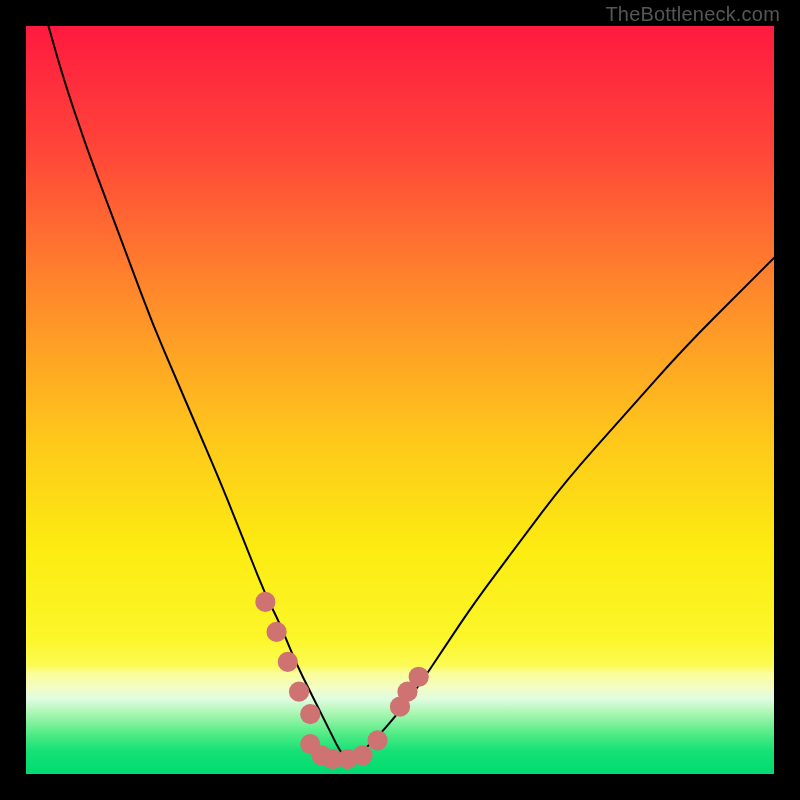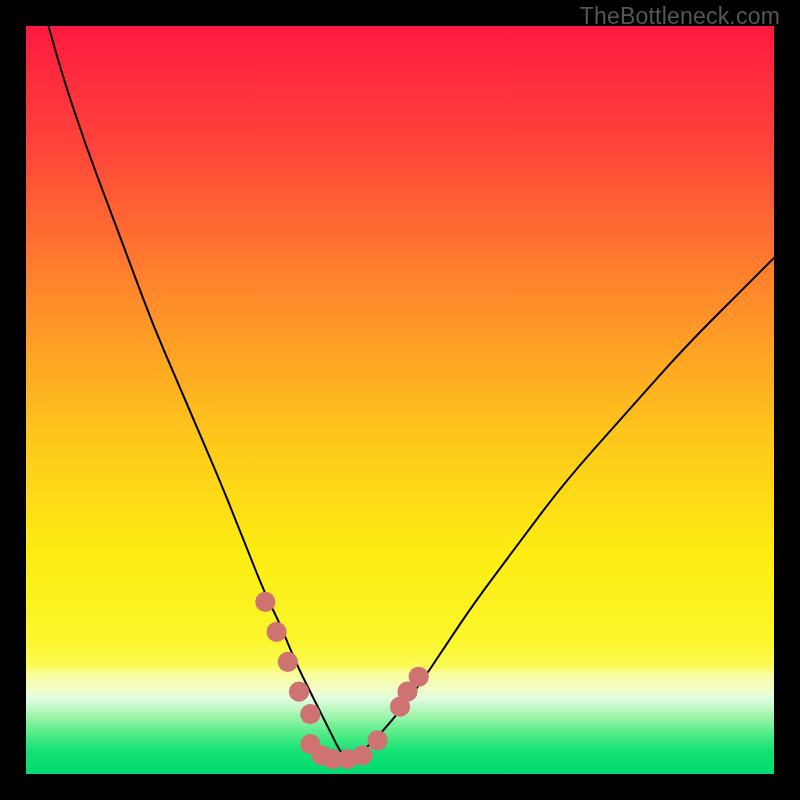--- a/index.html
+++ b/index.html
@@ -31,21 +31,21 @@
   }
   .curve-svg {
     position: absolute;
     inset: 0;
   }
   .watermark {
     position: absolute;
     top: 3px;
     right: 20px;
     color: #565656;
-    font-size: 23px;
+    font-size: 20px;
     font-weight: 500;
     letter-spacing: 0.2px;
   }
 </style>
 </head>
 <body>
 
 <div class="frame">
   <div class="watermark">TheBottleneck.com</div>
 

